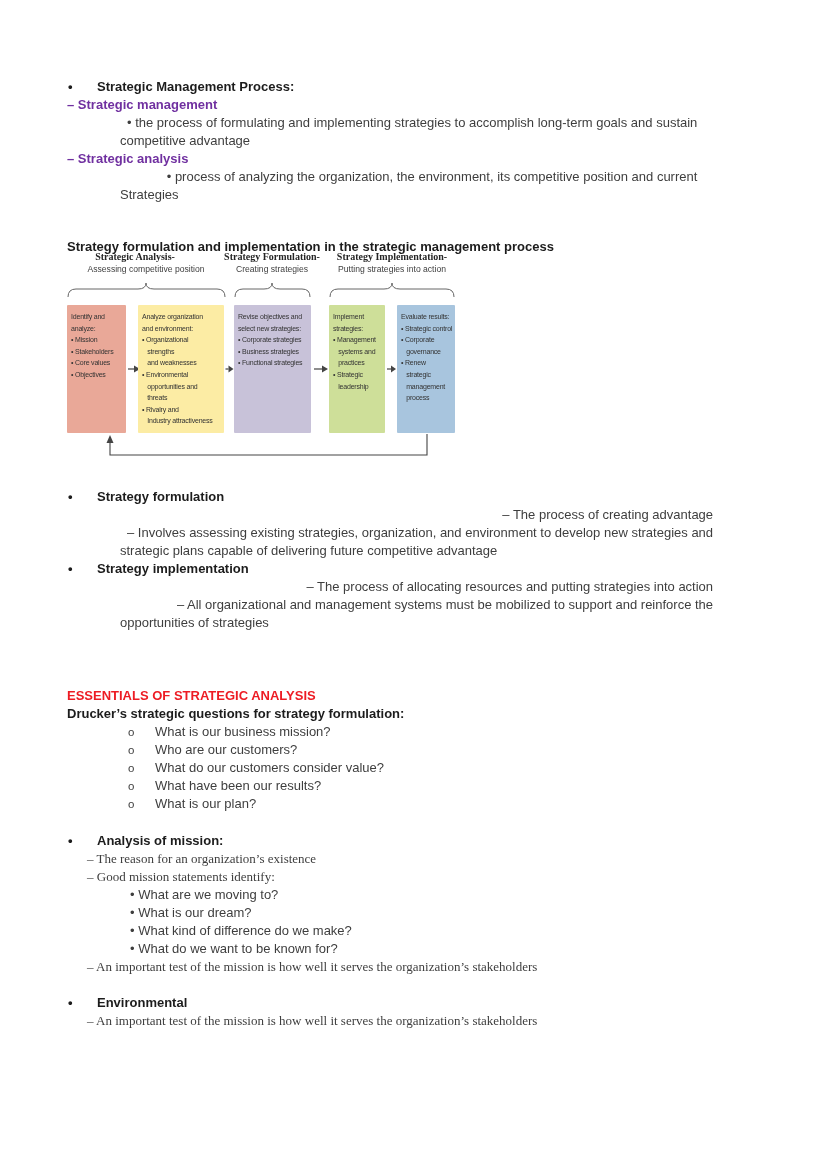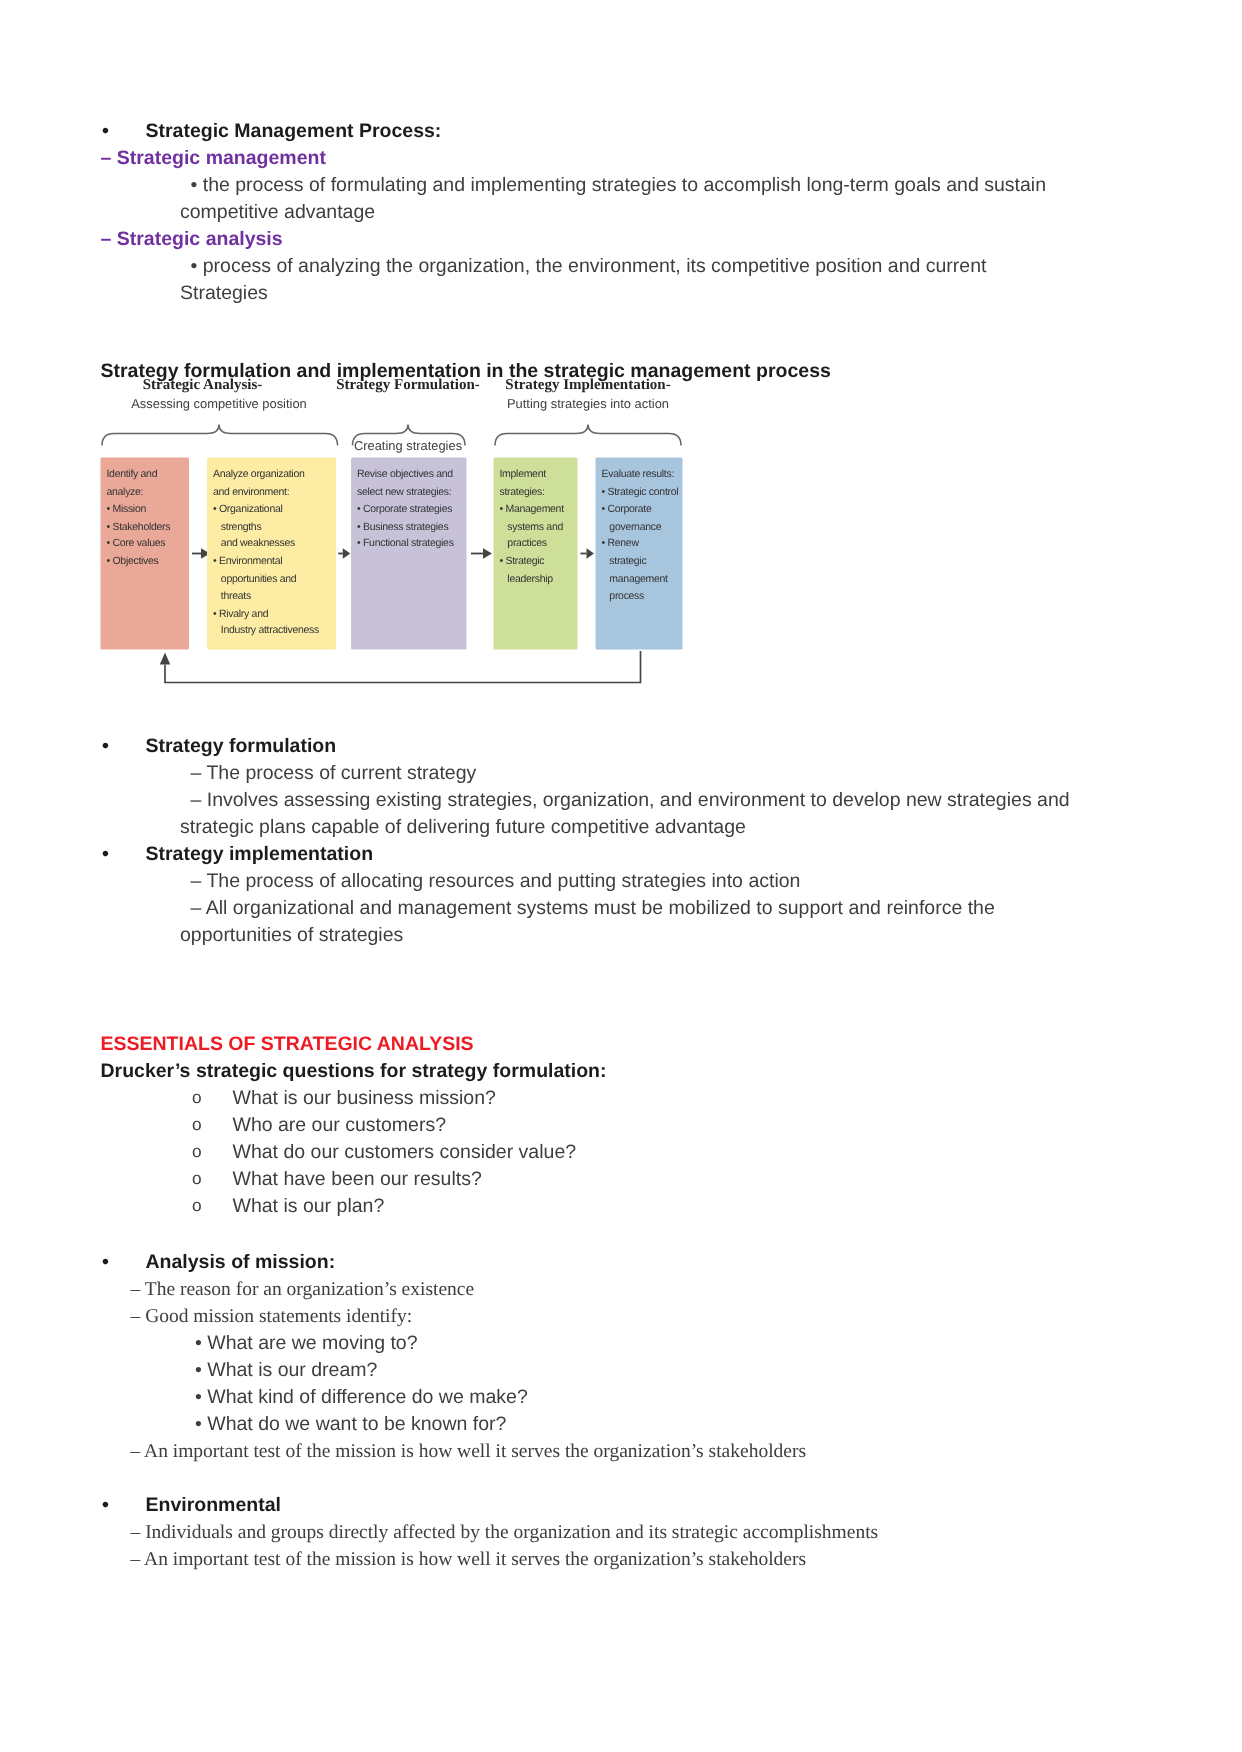--- a/index.html
+++ b/index.html
@@ -5,21 +5,21 @@
   html,body{margin:0;padding:0;background:#888;}
   .page{position:relative;width:828px;height:1168px;background:#ffffff;margin:0 auto;
         font-family:"Liberation Sans",sans-serif;color:#3e3e3e;overflow:hidden;}
   .page p{margin:0;line-height:18px;font-size:13px;white-space:nowrap;}
   .sec{position:absolute;left:67px;}
   .b{font-weight:bold;color:#1c1c1c;}
   .purple{color:#7030a0;font-weight:bold;font-size:13.5px;}
   .red{color:#ed1c24;font-weight:bold;}
   .bullet-row{position:relative;padding-left:30px;}
   .bullet-row .dot{position:absolute;left:1px;top:0;font-weight:bold;color:#1c1c1c;}
-  .ind{padding-left:53px;text-indent:7px;}
+  .ind{padding-left:53px;text-indent:7px;text-align:right;}
   .wrap{padding-left:53px;}
   .dash-a{padding-left:20px;font-family:Liberation Serif, serif;}
   .sub-bullet{padding-left:63px;}
   .q-row{position:relative;padding-left:88px;}
   .q-row .o{position:absolute;left:61px;top:0;font-size:11.5px;}
   .gap18{margin-top:18px;}
   
   #diagram{position:absolute;top:238px;left:0;width:692px;height:228px;}
   .dg-title{position:absolute;left:67px;top:1px;font-weight:bold;font-size:13px;color:#1c1c1c;white-space:nowrap;}
   .grp{position:absolute;transform:translateX(-50%);text-align:center;white-space:nowrap;}
@@ -46,21 +46,21 @@
     <p class="ind">• process of analyzing the organization, the environment, its competitive position and current</p>
     <p class="wrap">Strategies</p>
   </div>
 
   <div id="diagram">
     <div class="dg-title">Strategy formulation and implementation in the strategic management process</div>
 
     <div class="grp grp-title" style="left:135px;">Strategic Analysis-</div>
     <div class="grp grp-sub" style="left:146px;">Assessing competitive position</div>
     <div class="grp grp-title" style="left:272px;">Strategy Formulation-</div>
-    <div class="grp grp-sub" style="left:272px;margin-top:28px;">Creating strategies</div>
+    <div class="grp grp-sub" style="left:272px;">Creating strategies</div>
     <div class="grp grp-title" style="left:392px;text-align:center;">Strategy Implementation-</div>
     <div class="grp grp-sub" style="left:392px;">Putting strategies into action</div>
 
     <svg id="dg-svg">
 
       <path d="M68 59 Q68 51 76 51 H138 Q146 51 146 45 Q146 51 154 51 H217 Q225 51 225 59" fill="none" stroke="#666" stroke-width="1"></path>
       <path d="M235 59 Q235 51 243 51 H264 Q272 51 272 45 Q272 51 280 51 H302 Q310 51 310 59" fill="none" stroke="#666" stroke-width="1"></path>
       <path d="M330 59 Q330 51 338 51 H384 Q392 51 392 45 Q392 51 400 51 H446 Q454 51 454 59" fill="none" stroke="#666" stroke-width="1"></path>
 
       <g stroke="#444" fill="#444">
@@ -114,21 +114,21 @@
    strategic
    management
    process</div>
   </div>
 
   <div class="sec" style="top:488px;">
     <p class="bullet-row">
       <span class="dot">•</span>
       <span class="b">Strategy formulation</span>
     </p>
-    <p class="ind">– The process of current strategy</p>
+    <p class="ind">– The process of creating advantage</p>
     <p class="ind">– Involves assessing existing strategies, organization, and environment to develop new strategies and</p>
     <p class="wrap">strategic plans capable of delivering future competitive advantage</p>
     <p class="bullet-row gap18">
       <span class="dot">•</span>
       <span class="b">Strategy implementation</span>
     </p>
     <p class="ind">– The process of allocating resources and putting strategies into action</p>
     <p class="ind">– All organizational and management systems must be mobilized to support and reinforce the</p>
     <p class="wrap">opportunities of strategies</p>
   </div>
@@ -170,17 +170,16 @@
     <p class="sub-bullet">• What kind of difference do we make?</p>
     <p class="sub-bullet">• What do we want to be known for?</p>
     <p class="dash-a">– An important test of the mission is how well it serves the organization’s stakeholders</p>
   </div>
 
   <div class="sec" style="top:994px;">
     <p class="bullet-row">
       <span class="dot">•</span>
       <span class="b">Environmental</span>
     </p>
-    <p class="dash-a">– Individuals and groups directly affected by the organization and its strategic accomplishments</p>
     <p class="dash-a">– An important test of the mission is how well it serves the organization’s stakeholders</p>
   </div>
 
 </div>
 
 </body></html>

